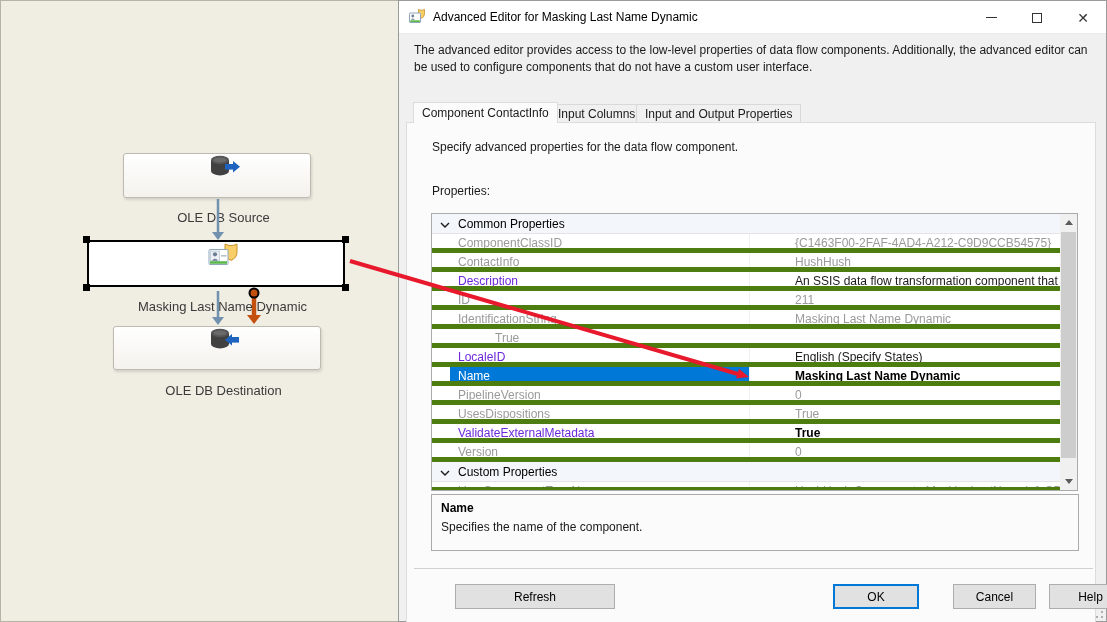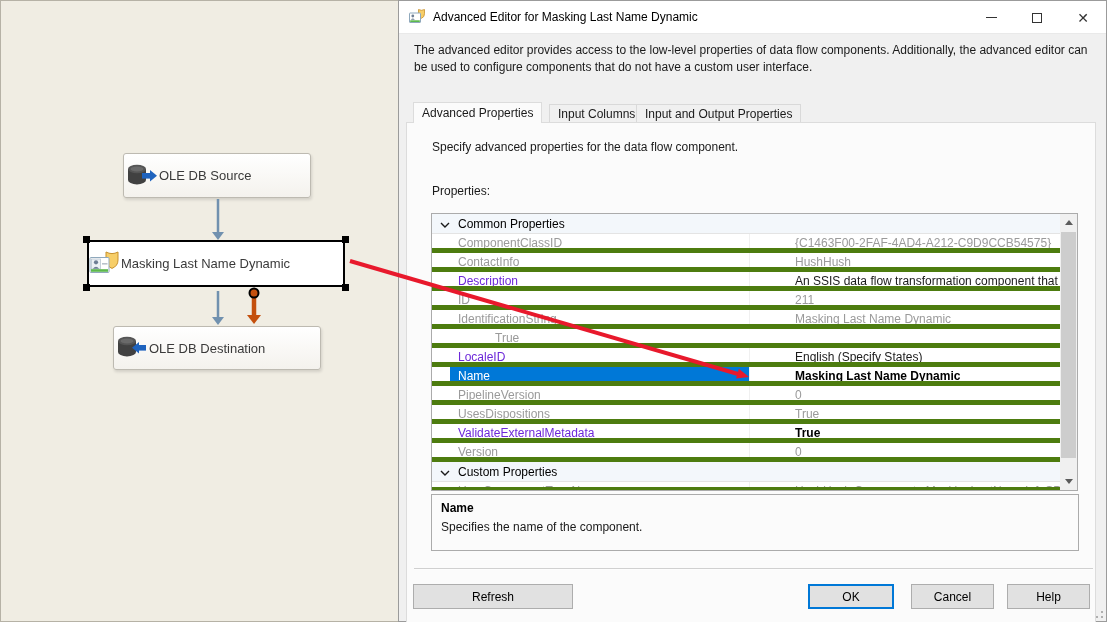--- a/index.html
+++ b/index.html
@@ -3,24 +3,24 @@
 <meta charset="utf-8">
 <style>
   * { margin:0; padding:0; box-sizing:border-box; }
   html,body { width:1107px; height:622px; overflow:hidden;
     font-family:"Liberation Sans","DejaVu Sans",sans-serif; }
   .page { position:relative; width:1107px; height:622px; background:#fff; }
 
   
   .designer { position:absolute; left:0; top:0; width:398px; height:622px;
     background:#F0EDE3; border:1px solid #B6B2A6; border-right:none; }
-  .node { position:absolute; display:flex; align-items:center; gap:2px;
-    background:linear-gradient(#FFFFFF,#F4F2ED);
+  .node { position:absolute; display:flex; align-items:center; gap:30px;
+    padding-left:13px; background:linear-gradient(#FFFFFF,#F4F2ED);
     border:1px solid #BDBAB1; border-radius:3px;
-    box-shadow:1px 2px 3px rgba(0,0,0,0.12); font-size:13px; color:#3A3A3A; }
+    box-shadow:1px 2px 3px rgba(0,0,0,0.12); font-size:13px; color:#3A3A3A;flex-direction:column; }
   .node-selected { border:2px solid #000; border-radius:2px; background:#fff;
     box-shadow:none; }
   .handle { position:absolute; width:7px; height:7px; background:#000; z-index:3; }
   .svg-overlay { position:absolute; left:0; top:0; pointer-events:none; }
 
   
   .dialog { position:absolute; left:398px; top:0; width:709px; height:622px;
     background:#F0F0F0; border:1px solid #9B9B9B; font-size:12px; color:#1A1A1A; }
   .titlebar { position:absolute; left:0; top:0; right:0; height:33px; background:#fff;
     border-bottom:1px solid #E9E9E9; display:flex; align-items:center; }
@@ -73,24 +73,24 @@
   .prop-help { position:absolute; left:24px; top:371px; width:648px; height:57px;
     border:1px solid #ABABAB; background:#FBFBFB; padding:6px 9px; }
   .prop-help .ph-title { font-weight:bold; color:#000; }
   .prop-help .ph-text { margin-top:5px; }
 
   .separator { position:absolute; left:15px; top:567px; width:679px; height:2px;
     border-top:1px solid #D0D0D0; border-bottom:1px solid #FDFDFD; }
 
   .btn { position:absolute; top:583px; height:25px; background:#E1E1E1;
     border:1px solid #ADADAD; display:flex; align-items:center; justify-content:center;
-    font-size:12px; color:#000; }
+    font-size:12px; color:#000;margin-left:42px; }
   .btn.focused { border:2px solid #0078D7; }
   .btn-refresh { left:14px; width:160px; }
-  .btn-ok { left:409px; width:86px; }
+  .btn-ok { left:392px; width:86px; }
   .btn-cancel { left:512px; width:83px; }
   .btn-help { left:608px; width:83px; }
 
   .grip { position:absolute; right:3px; bottom:3px; width:12px; height:12px; }
   .grip i { position:absolute; width:2px; height:2px; background:#AFAFAF; }
 </style>
 </head>
 <body>
 
 <div class="page">
@@ -174,21 +174,21 @@
             <span class="glyph-max"></span>
           </div>
         <div class="win-btn">
             <span class="glyph-close">✕</span>
           </div>
       </div>
     </div>
 
     <div class="intro">The advanced editor provides access to the low-level properties of data flow components. Additionally, the advanced editor can be used to configure components that do not have a custom user interface.</div>
 
-    <div class="tab active" style="left:14px;">Advanced Properties</div>
+    <div class="tab active" style="left:14px;">Component ContactInfo</div>
     <div class="tab" style="left:150px;">Input Columns</div>
     <div class="tab" style="left:237px;">Input and Output Properties</div>
 
     <div class="tabpanel">
       <div class="spec-text">Specify advanced properties for the data flow component.</div>
       <div class="props-label">Properties:</div>
 
       <div class="grid">
         <div class="grid-inner">
             <div class="grid-group">

